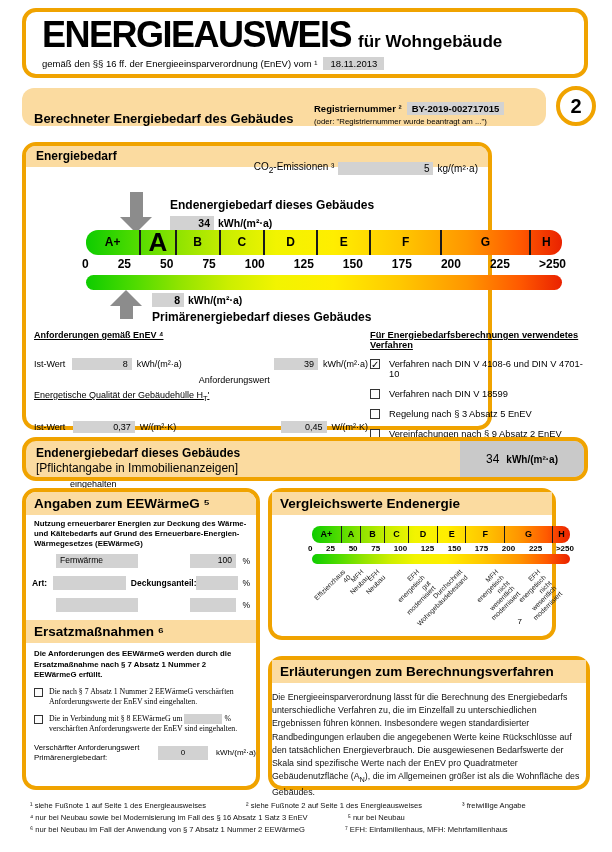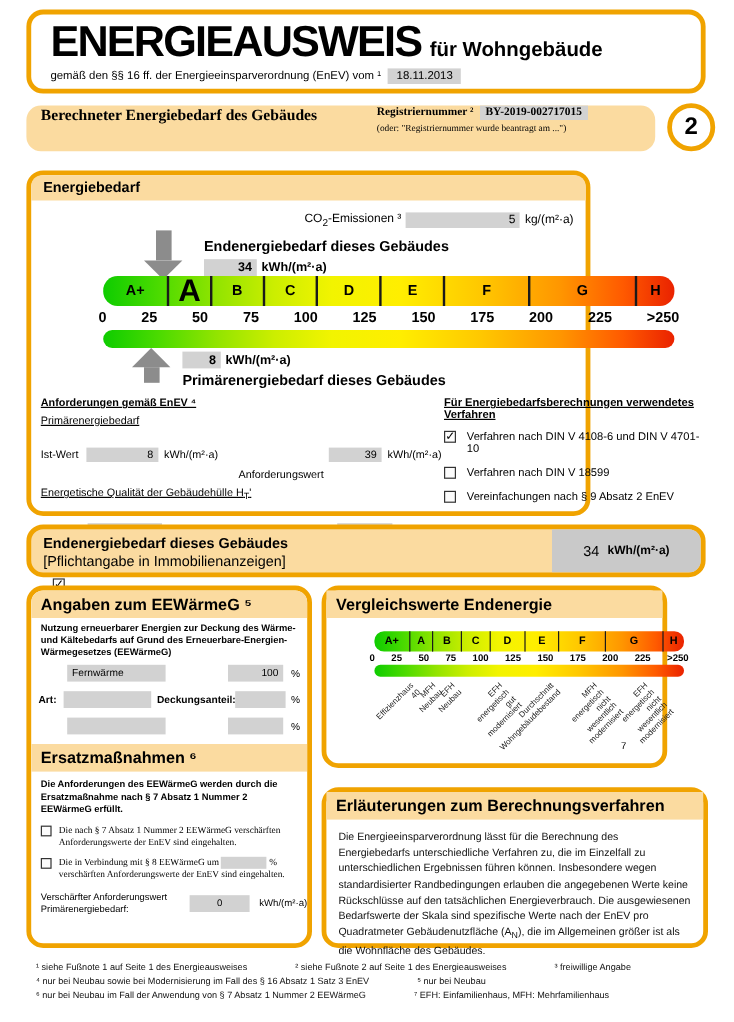--- a/index.html
+++ b/index.html
@@ -19,35 +19,35 @@
 
   
   #header-box{left:22px;top:8px;width:566px;height:70px;padding:5px 11px 0 16px;}
   .h-title{font-size:36px;font-weight:bold;letter-spacing:-1.5px;line-height:1;}
   .h-sub{font-size:17px;font-weight:bold;margin-left:7px;}
   .law-line{font-size:9.5px;margin-top:4px;display:flex;align-items:center;gap:6px;}
   .law-chip{padding:1px 7px;font-size:9.5px;}
 
   
   #banner{position:absolute;left:22px;top:88px;width:524px;height:38px;background:var(--band);
-          border-radius:12px;display:flex;align-items:flex-start;font-family:Liberation Serif, serif;}
+          border-radius:12px;display:flex;align-items:flex-end;}
   .banner-title{font-size:13px;font-weight:bold;padding-left:12px;width:292px;}
   .banner-reg{font-size:9.5px;}
   .reg-row{display:flex;align-items:center;gap:5px;font-weight:bold;}
   .reg-chip{padding:1px 5px;font-weight:bold;}
   .reg-hint{font-size:7.8px;font-weight:normal;margin-top:2px;}
   #page-badge{position:absolute;left:556px;top:86px;width:40px;height:40px;border:4px solid var(--orange);
               border-radius:50%;background:#fff;display:flex;align-items:center;justify-content:center;
               font-size:20px;font-weight:bold;}
 
   
   #main-box{left:22px;top:142px;width:470px;height:288px;}
   .band-header{background:var(--band);height:21px;font-size:12px;font-weight:bold;
                padding:3px 0 0 10px;border-radius:9px 9px 0 0;}
-  .co2-row{position:absolute;top:15px;right:10px;display:flex;align-items:center;gap:4px;font-size:10px;margin-top:16px;}
+  .co2-row{position:absolute;top:15px;right:10px;display:flex;align-items:center;gap:4px;font-size:10px;}
   .co2-chip{width:95px;text-align:right;padding:1px 4px;}
   .arrow{position:absolute;width:32px;}
   .arrow .shaft{width:13px;margin:0 auto;background:var(--arrow);}
   .arrow .head-down{width:0;height:0;border-left:16px solid transparent;border-right:16px solid transparent;
                     border-top:16px solid var(--arrow);}
   .arrow .head-up{width:0;height:0;border-left:16px solid transparent;border-right:16px solid transparent;
                   border-bottom:16px solid var(--arrow);}
   #arrow-end{left:94px;top:46px;}
   #arrow-end .shaft{height:25px;}
   #arrow-prim{left:84px;top:144px;}
@@ -131,21 +131,21 @@
              margin:1px 0 1px -4px;width:266px;}
   .vgl-bar2{height:10px;border-radius:5px;}
   .vgl-labels{position:relative;height:64px;}
   .vlab-anchor{position:absolute;top:4px;width:0;}
   .vlab{position:absolute;right:0;top:0;font-size:6.8px;line-height:1.15;white-space:pre-line;
         text-align:right;transform:rotate(-45deg);transform-origin:100% 0;color:#222;}
   .vgl-ref{position:absolute;right:30px;bottom:10px;font-size:8px;}
 
   
   #erl-box{left:268px;top:656px;width:322px;height:134px;}
-  .erl-text{font-size:8.8px;padding:8px 10px 0;line-height:1.5;color:#111;}
+  .erl-text{font-size:8.8px;padding:8px 0 0;line-height:1.5;color:#111;}
 
   
   #footnotes{position:absolute;left:30px;top:800px;width:556px;font-size:7.6px;line-height:1.55;
              display:flex;flex-wrap:wrap;column-gap:40px;color:#111;text-align:center;}
 </style>
 </head>
 <body>
 
 <div class="box" id="header-box">
   <span class="h-title">ENERGIEAUSWEIS</span><span class="h-sub">für Wohngebäude</span>
@@ -217,21 +217,20 @@
       <div class="shaft"></div>
   </div>
   <div class="val-row" id="prim-val">
     <span class="chip prim-chip">8</span>
     <span>kWh/(m²·a)</span>
   </div>
   <div class="prim-label">Primärenergiebedarf dieses Gebäudes</div>
 
   <div class="anf-block">
     <div class="anf-title">Anforderungen gemäß EnEV ⁴</div>
-    <div class="anf-sub">Primärenergiebedarf</div>
     <div class="anf-row">
       <span class="c1">Ist-Wert</span>
       <span class="chip chipA">8</span>
       <span class="c2">kWh/(m²·a)</span>
       <span class="c3">Anforderungswert</span>
       <span class="chip chipB">39</span>
       <span class="c4">kWh/(m²·a)</span>
     </div>
     <div class="anf-sub"><span>Energetische Qualität der Gebäudehülle H</span><sub>T</sub><span>'</span></div>
     <div class="anf-row">
@@ -250,20 +249,24 @@
 
   <div class="verf-block">
     <div class="verf-title">Für Energiebedarfsberechnungen verwendetes Verfahren</div>
     <div class="verf-item">
       <span class="checkbox">✓</span>
       <span>Verfahren nach DIN V 4108-6 und DIN V 4701-10</span>
     </div>
     <div class="verf-item">
       <span class="checkbox"></span>
       <span>Verfahren nach DIN V 18599</span>
+    </div>
+    <div class="verf-item">
+      <span class="checkbox"></span>
+      <span>Regelung nach § 3 Absatz 5 EnEV</span>
     </div>
     <div class="verf-item">
       <span class="checkbox"></span>
       <span>Vereinfachungen nach § 9 Absatz 2 EnEV</span>
     </div>
   </div>
 </div>
 
 <div class="box" id="pflicht-box">
   <div class="pflicht-text">

